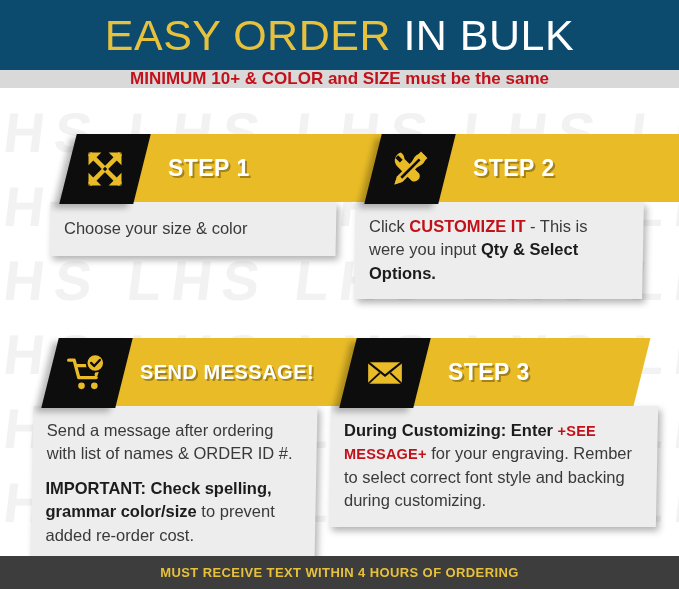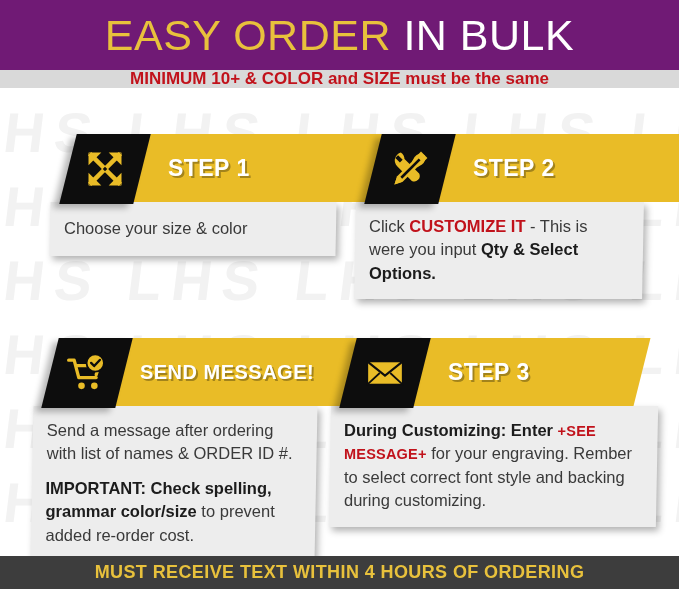--- a/index.html
+++ b/index.html
@@ -34,21 +34,21 @@
     letter-spacing:10px;
     color:#f2f2f2;
     line-height:74px;
     transform:skewX(-7deg);
   }
 
   
   #header-bar {
     position:absolute; left:0; top:0;
     width:679px; height:70px;
-    background:#701a75;
+    background:#0c4a6e;
     z-index:3;
     display:flex; align-items:center; justify-content:center;
   }
   #header-title {
     font-size:43px;
     font-weight:normal;
     letter-spacing:0.5px;
     white-space:nowrap;
   }
   #header-title .gold { color:#e8c13c; }
@@ -156,21 +156,21 @@
   #footer-bar {
     position:absolute; left:0; bottom:0;
     width:679px; height:33px;
     background:#3d3d3d;
     z-index:3;
     display:flex; align-items:center; justify-content:center;
   }
   #footer-text {
     color:#e8c13c;
     font-weight:bold;
-    font-size:18px;
+    font-size:13px;
     letter-spacing:0.4px;
     white-space:nowrap;
   }
 </style>
 </head>
 <body>
 
 <div id="page">
 
   <div id="watermark">

